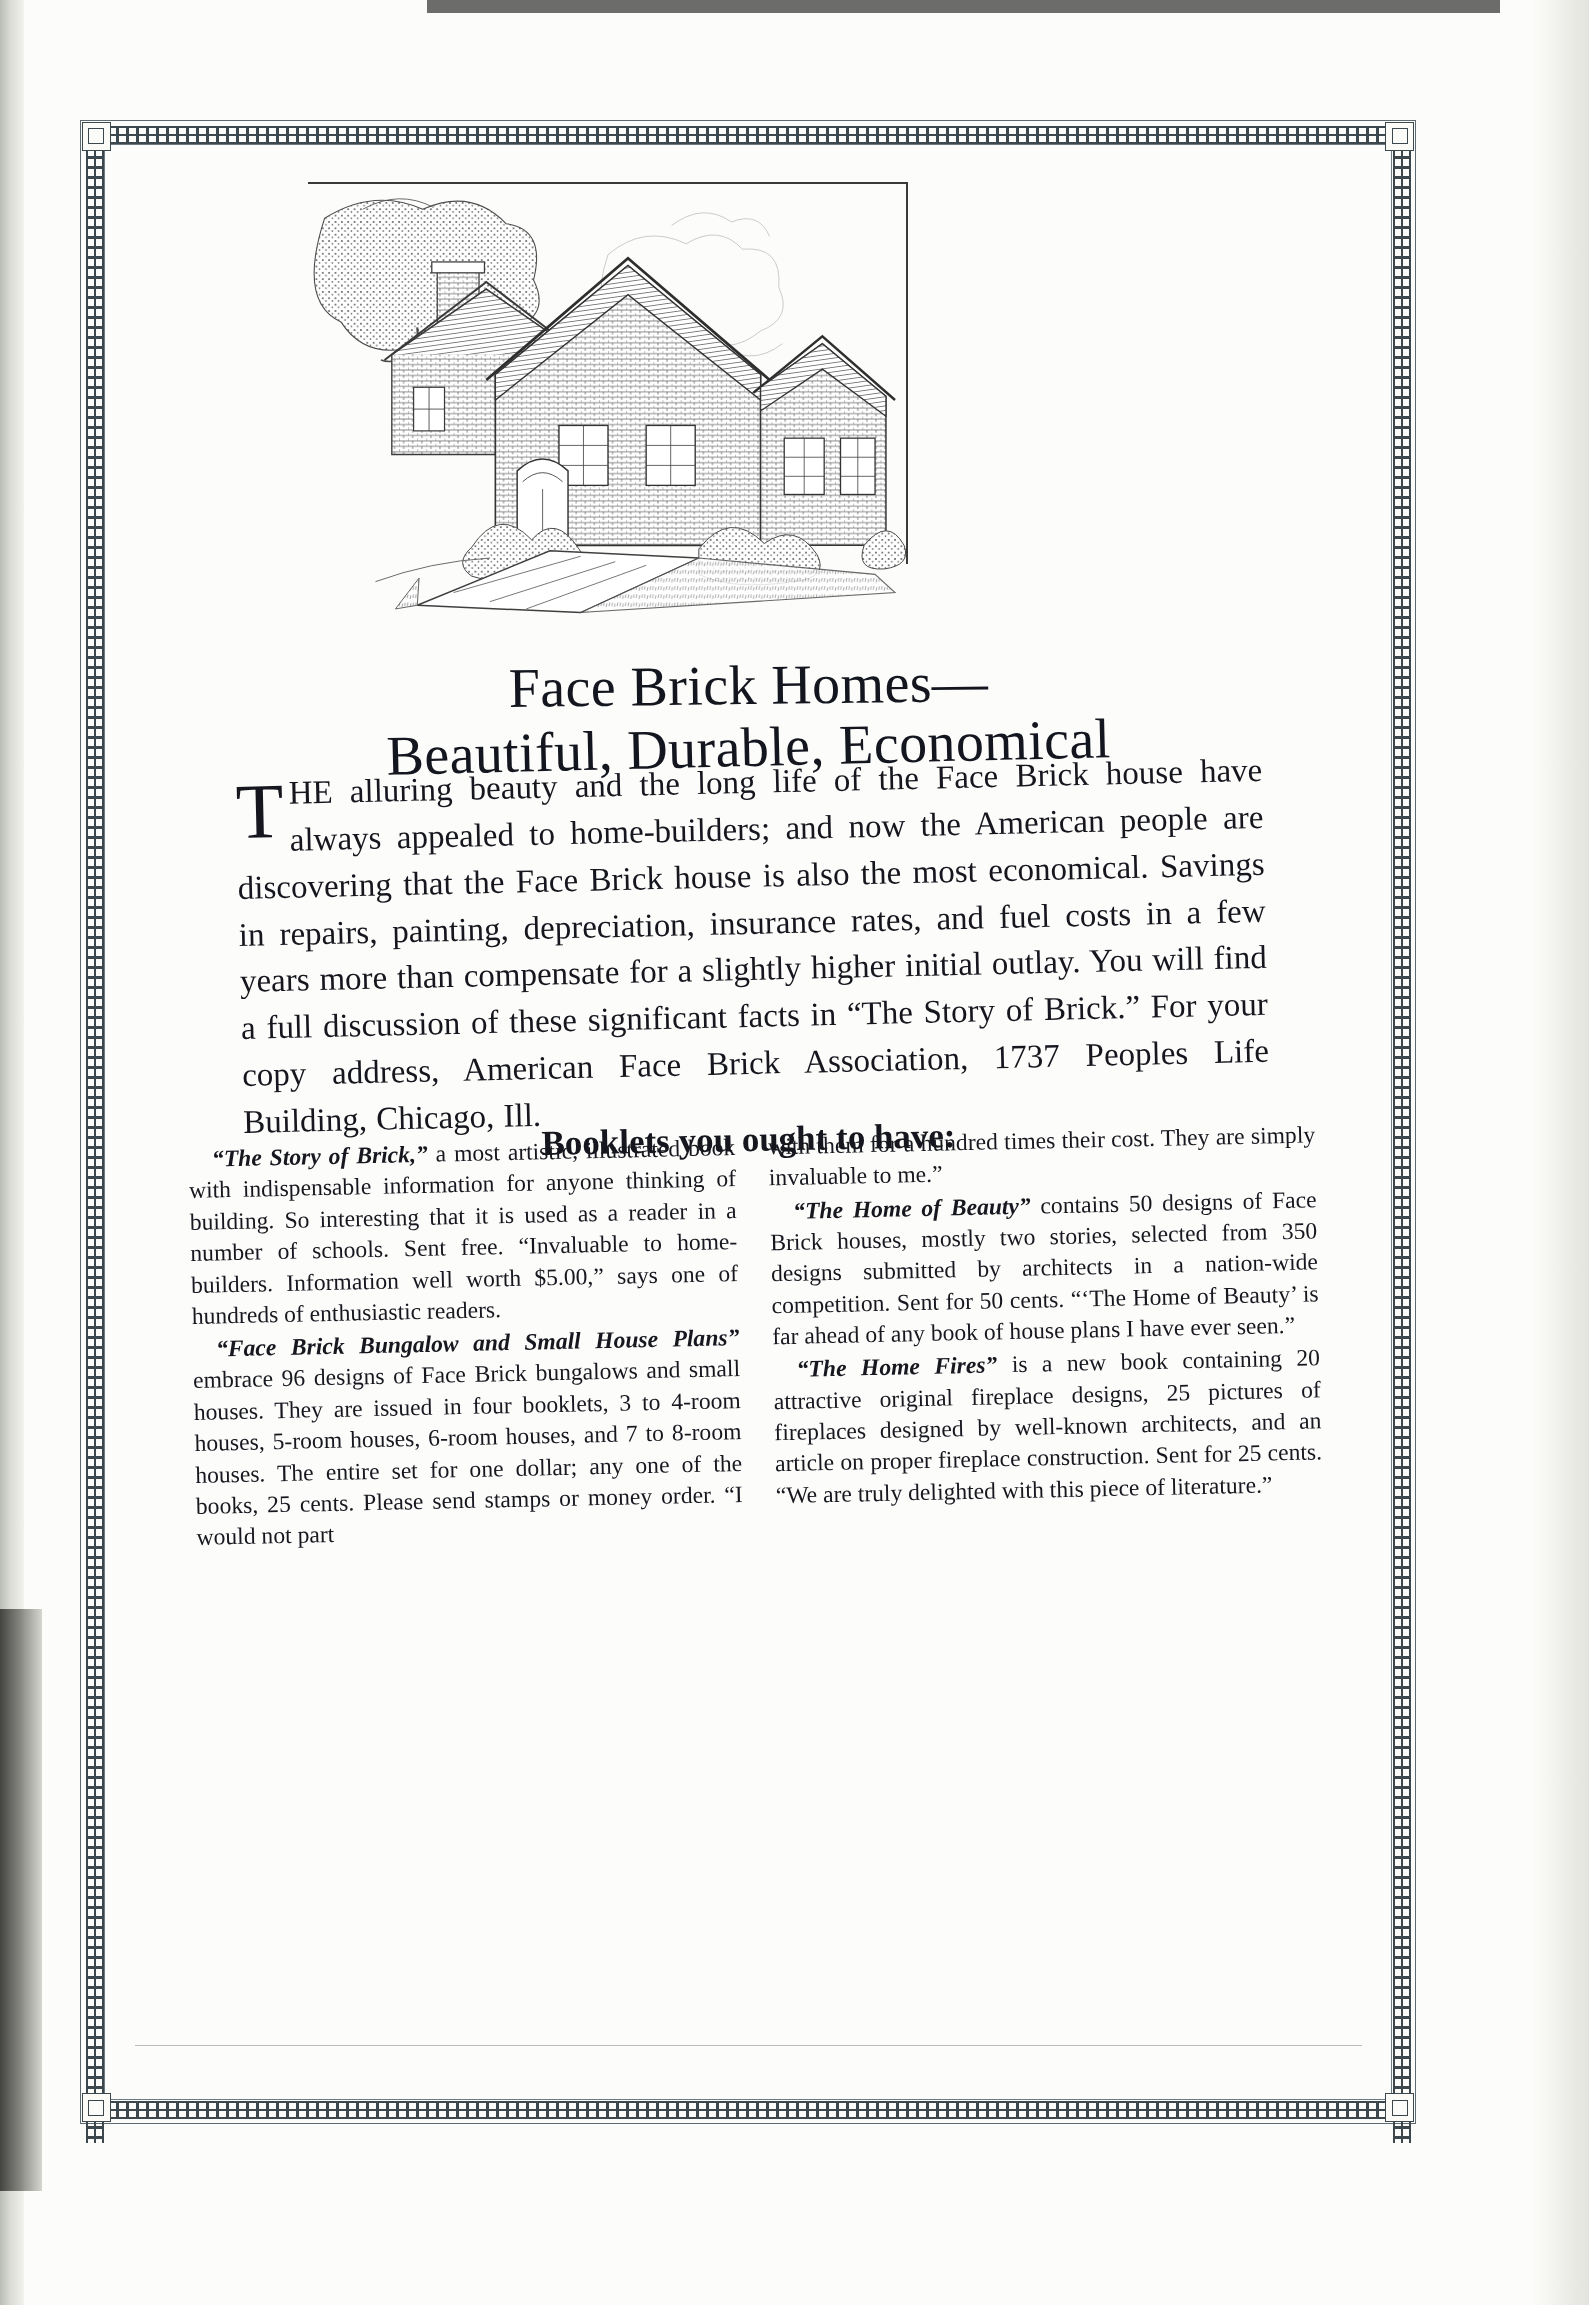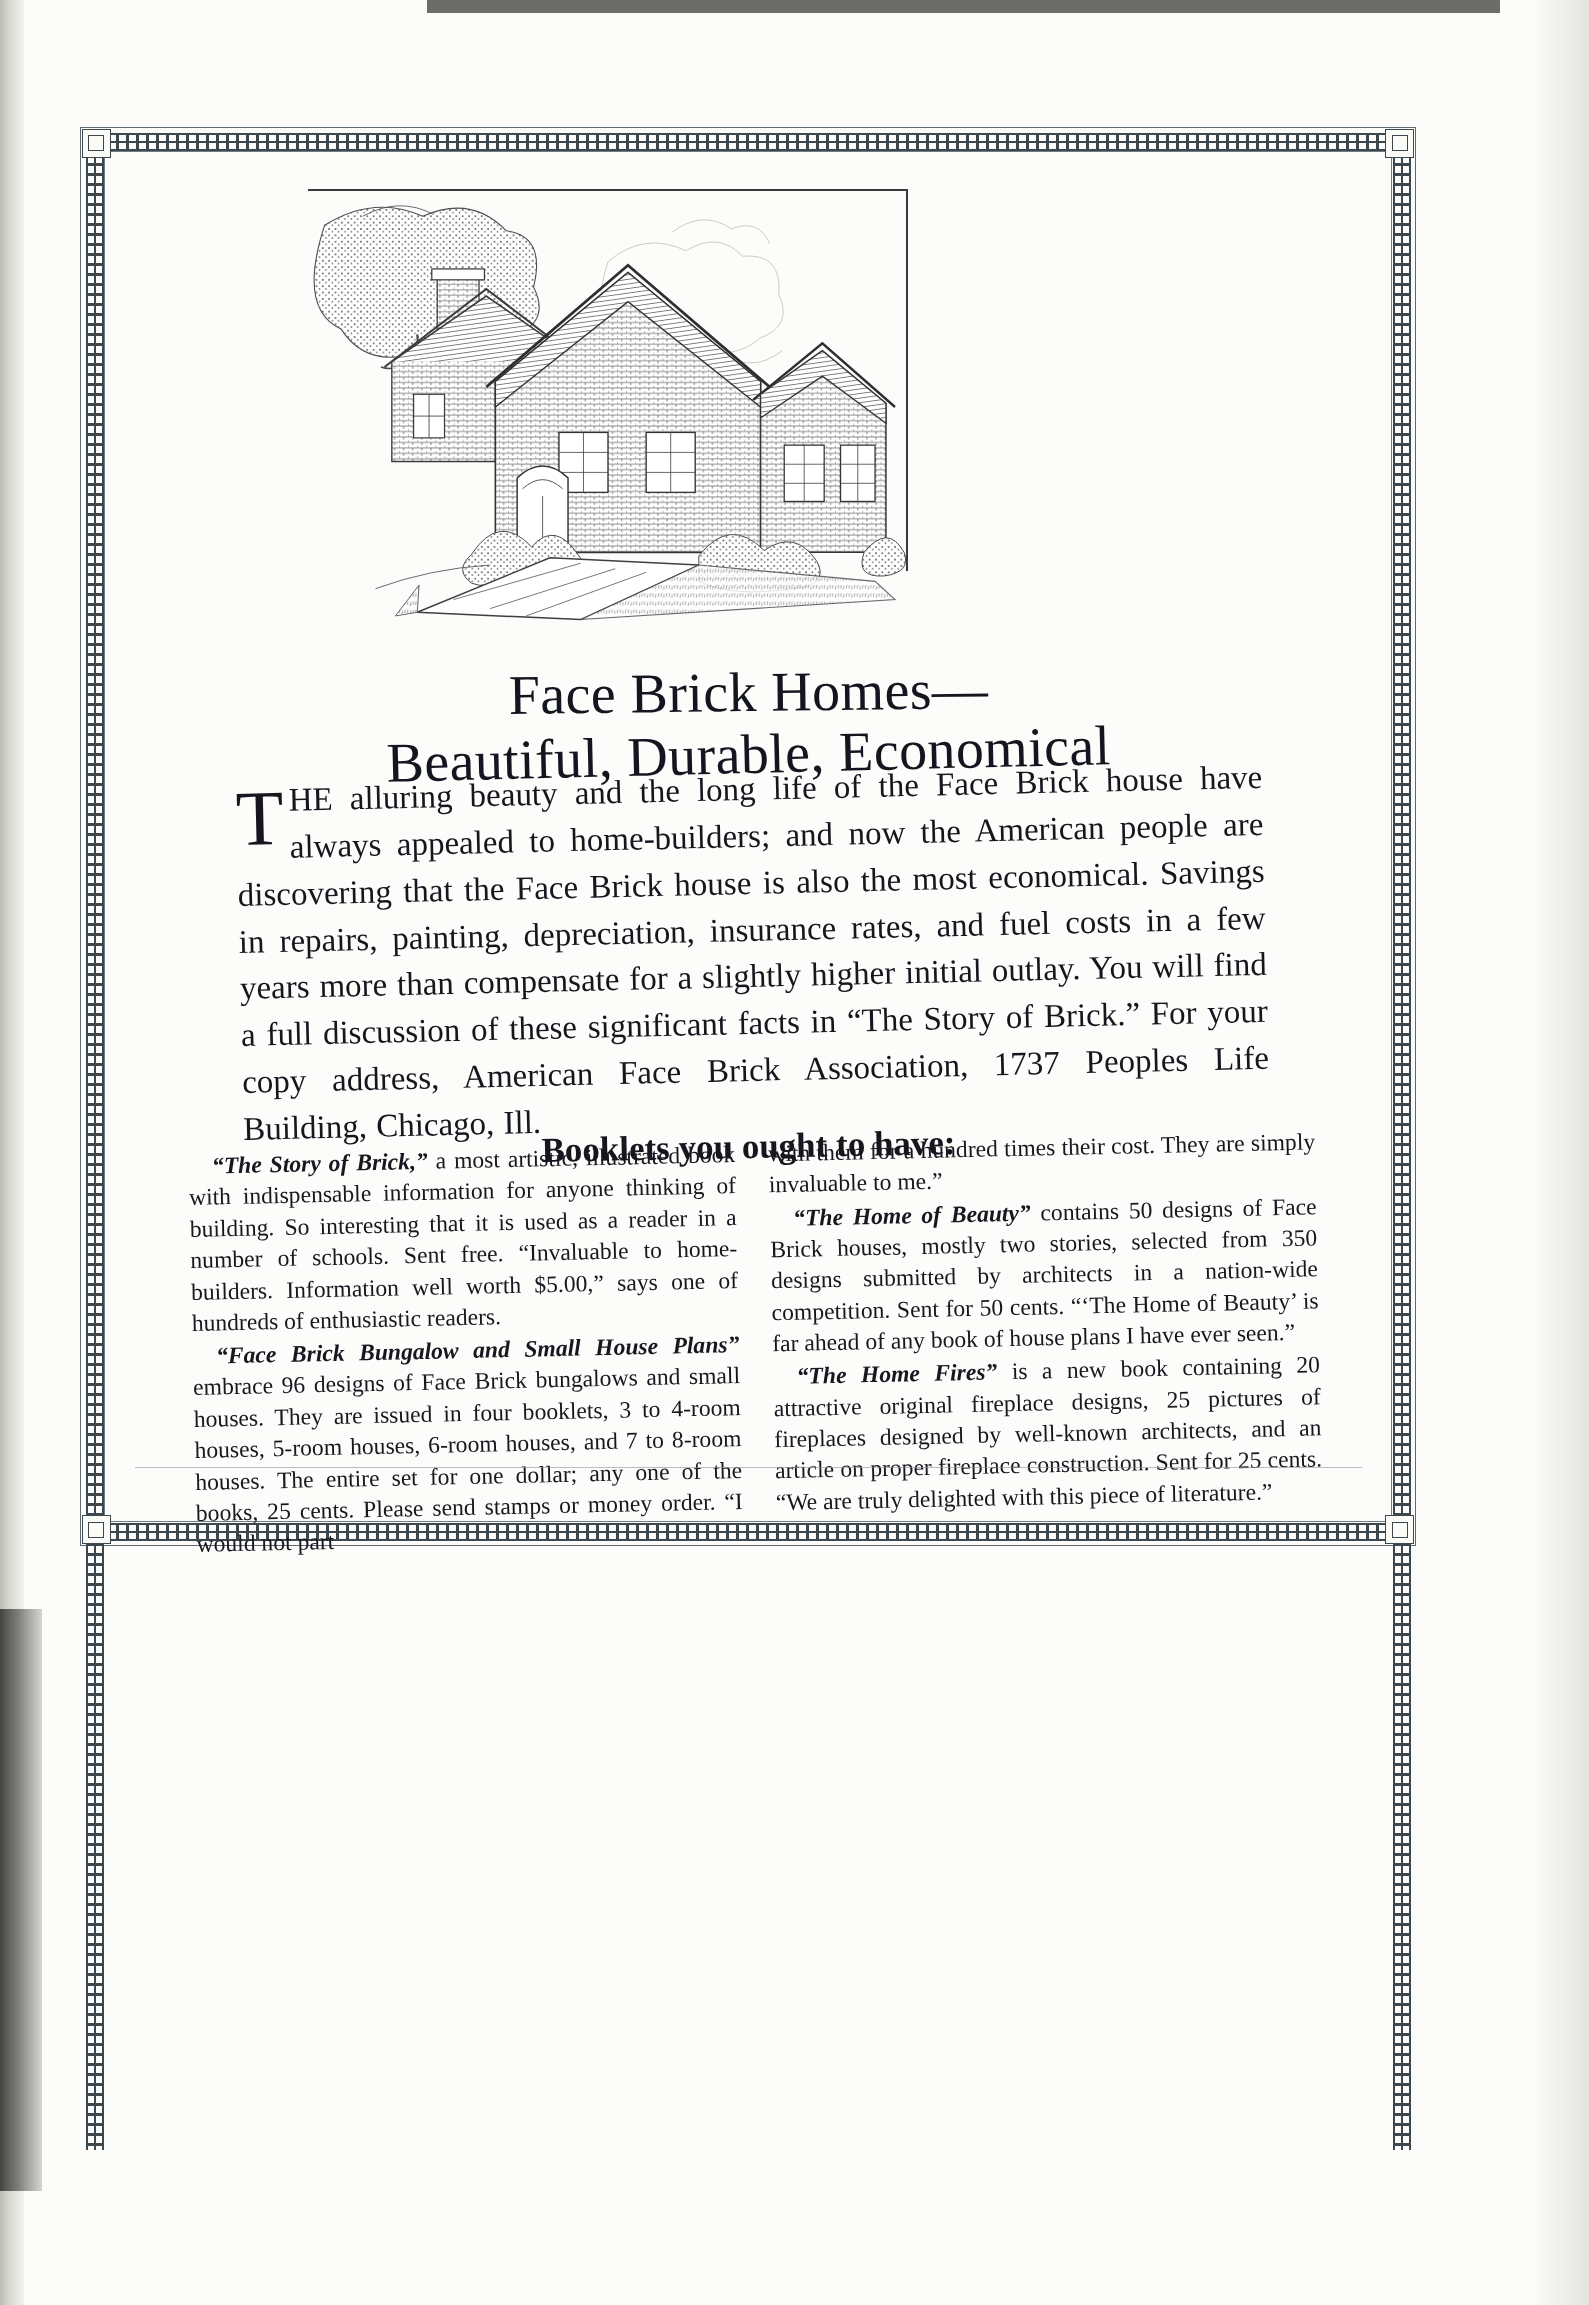--- a/index.html
+++ b/index.html
@@ -52,23 +52,23 @@
     position: absolute;
     left: 23.6px; top: 0;
     width: 1511px; height: 2306px;
     background: #fcfcfa;
   }
 
   
   .ad-frame {
     position: absolute;
     left: 80px;
-    top: 127px;
+    top: 120px;
     width: 1336px;
-    height: 1419px;
+    height: 2004px;
   }
   .frame-outer-rule {
     position: absolute;
     inset: 0;
     border: 1.8px solid #5d6a72;
   }
   .frame-inner-rule {
     position: absolute;
     inset: 23.6px;
     border: 0.9px solid #6e7a81;

